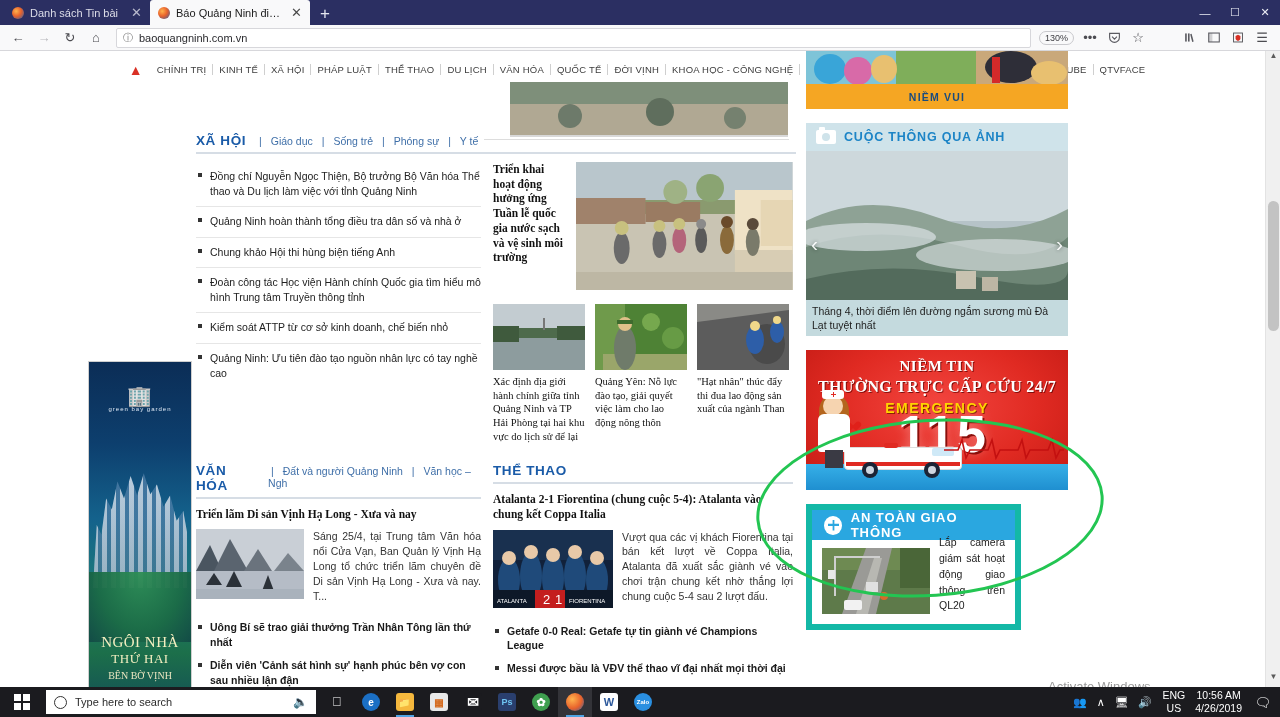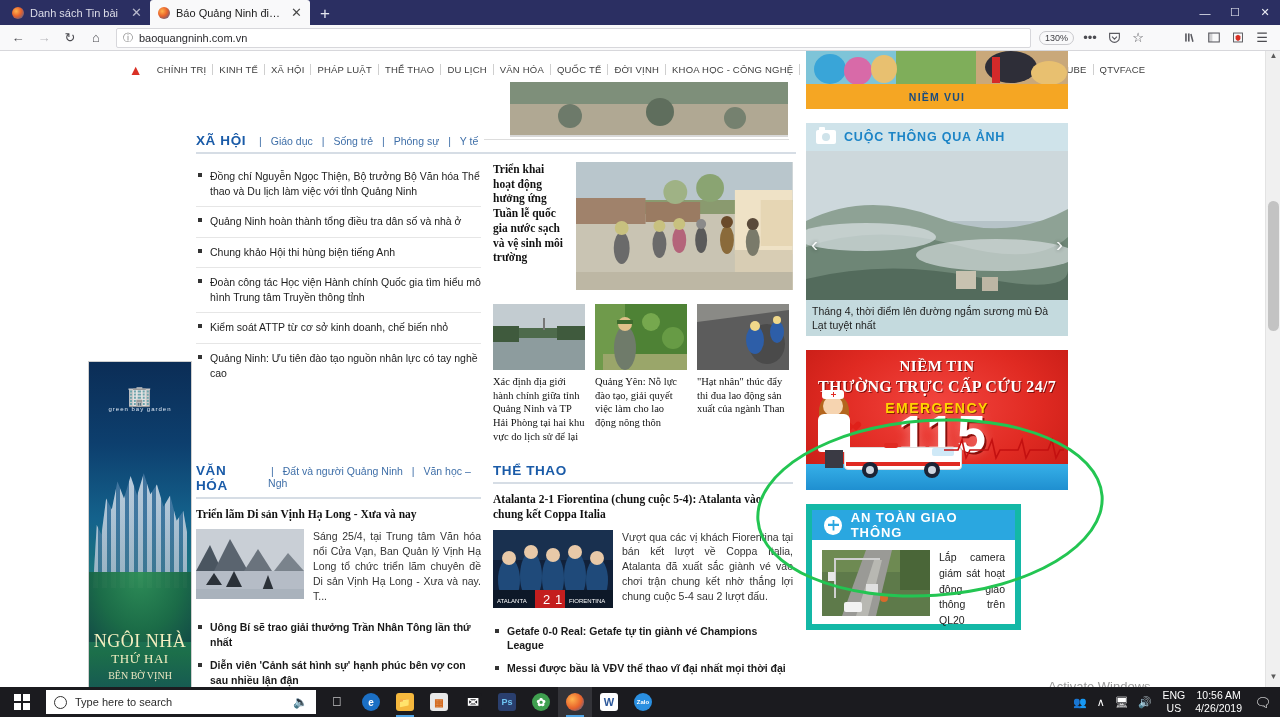--- a/index.html
+++ b/index.html
@@ -95,21 +95,21 @@
   }
   .ad-green {
     position:absolute; left:0; right:0; top:210px; height: 70px;
     background: radial-gradient(ellipse at 50% 0%, #2f8f56 0%, #1b6b46 60%, #124a46 100%);
     opacity: .95;
   }
   .ad-text {
     position:absolute; left:0; right:0; bottom: 54px; text-align:center; color:#f4efc0;
     font-family: "Liberation Serif", serif; line-height: 1.15;
   }
-  .ad-text .l1 { font-size: 18px; letter-spacing: .5px; }
+  .ad-text .l1 { font-size: 15px; letter-spacing: .5px; }
   .ad-text .l2 { font-size: 13px; letter-spacing: .5px; }
   .ad-text .l3 { font-size: 10px; color:#eae6c0; margin-top: 3px; }
   .ad-foot { position:absolute; left:0; right:0; bottom: 10px; text-align:center; color:#fff; }
   .ad-foot .cdt { font-size: 4.5px; letter-spacing: .6px; opacity:.85; }
   .ad-foot .bim { font-size: 12px; font-weight: bold; font-family:"Liberation Serif",serif; }
   .ad-foot .bim i { font-style: normal; font-weight: normal; font-size: 11px; }
 
   
   .main-col { position: absolute; left: 196px; top: 0; width: 600px; }
   .sec-head { display:flex; align-items: baseline; gap: 10px; padding-bottom: 4px; }
@@ -249,21 +249,21 @@
   .ambul .wh.a{left:18px;} .ambul .wh.b{left:80px;}
   .ecg { position:absolute; right: 4px; bottom: 30px; width: 120px; height: 26px; }
 
   .ad-atgt { width: 215px; margin-top: 14px; border:6px solid #14b8a6; }
   .atgt-head { background:#2aa7e0; height: 30px; display:flex; align-items:center; gap: 9px; padding: 0 12px; }
   .atgt-head .ico { width:19px; height:19px; border-radius:50%; background:#fff; position:relative; }
   .atgt-head .ico:after{ content:""; position:absolute; left:4px; top:4px; width:11px; height:11px;
      background:#2aa7e0;
      clip-path: polygon(42% 0,58% 0,58% 38%,100% 38%,100% 58%,58% 58%,58% 100%,42% 100%,42% 58%,0 58%,0 38%,42% 38%);}
   .atgt-head .t { color:#fff; font-size: 13px; font-weight:bold; letter-spacing: .9px; }
-  .atgt-body { background:#fff; padding: 10px; display:flex; gap: 9px; height: 84px; }
+  .atgt-body { background:#fff; padding: 10px; display:flex; gap: 9px; height: 84px; align-items: flex-end; }
   .atgt-img { width: 108px; height: 66px; overflow:hidden; position:relative; }
   .atgt-txt { flex:1; font-size: 10.5px; color:#222; line-height: 1.5; text-align: justify; }
 
   
   .oval {
     position:absolute; left: 756px; top: 368px; width: 348px; height: 178px;
     border: 3.5px solid #23c552; border-radius: 50%;
     transform: rotate(-4deg); pointer-events:none; z-index: 40;
   }
 

